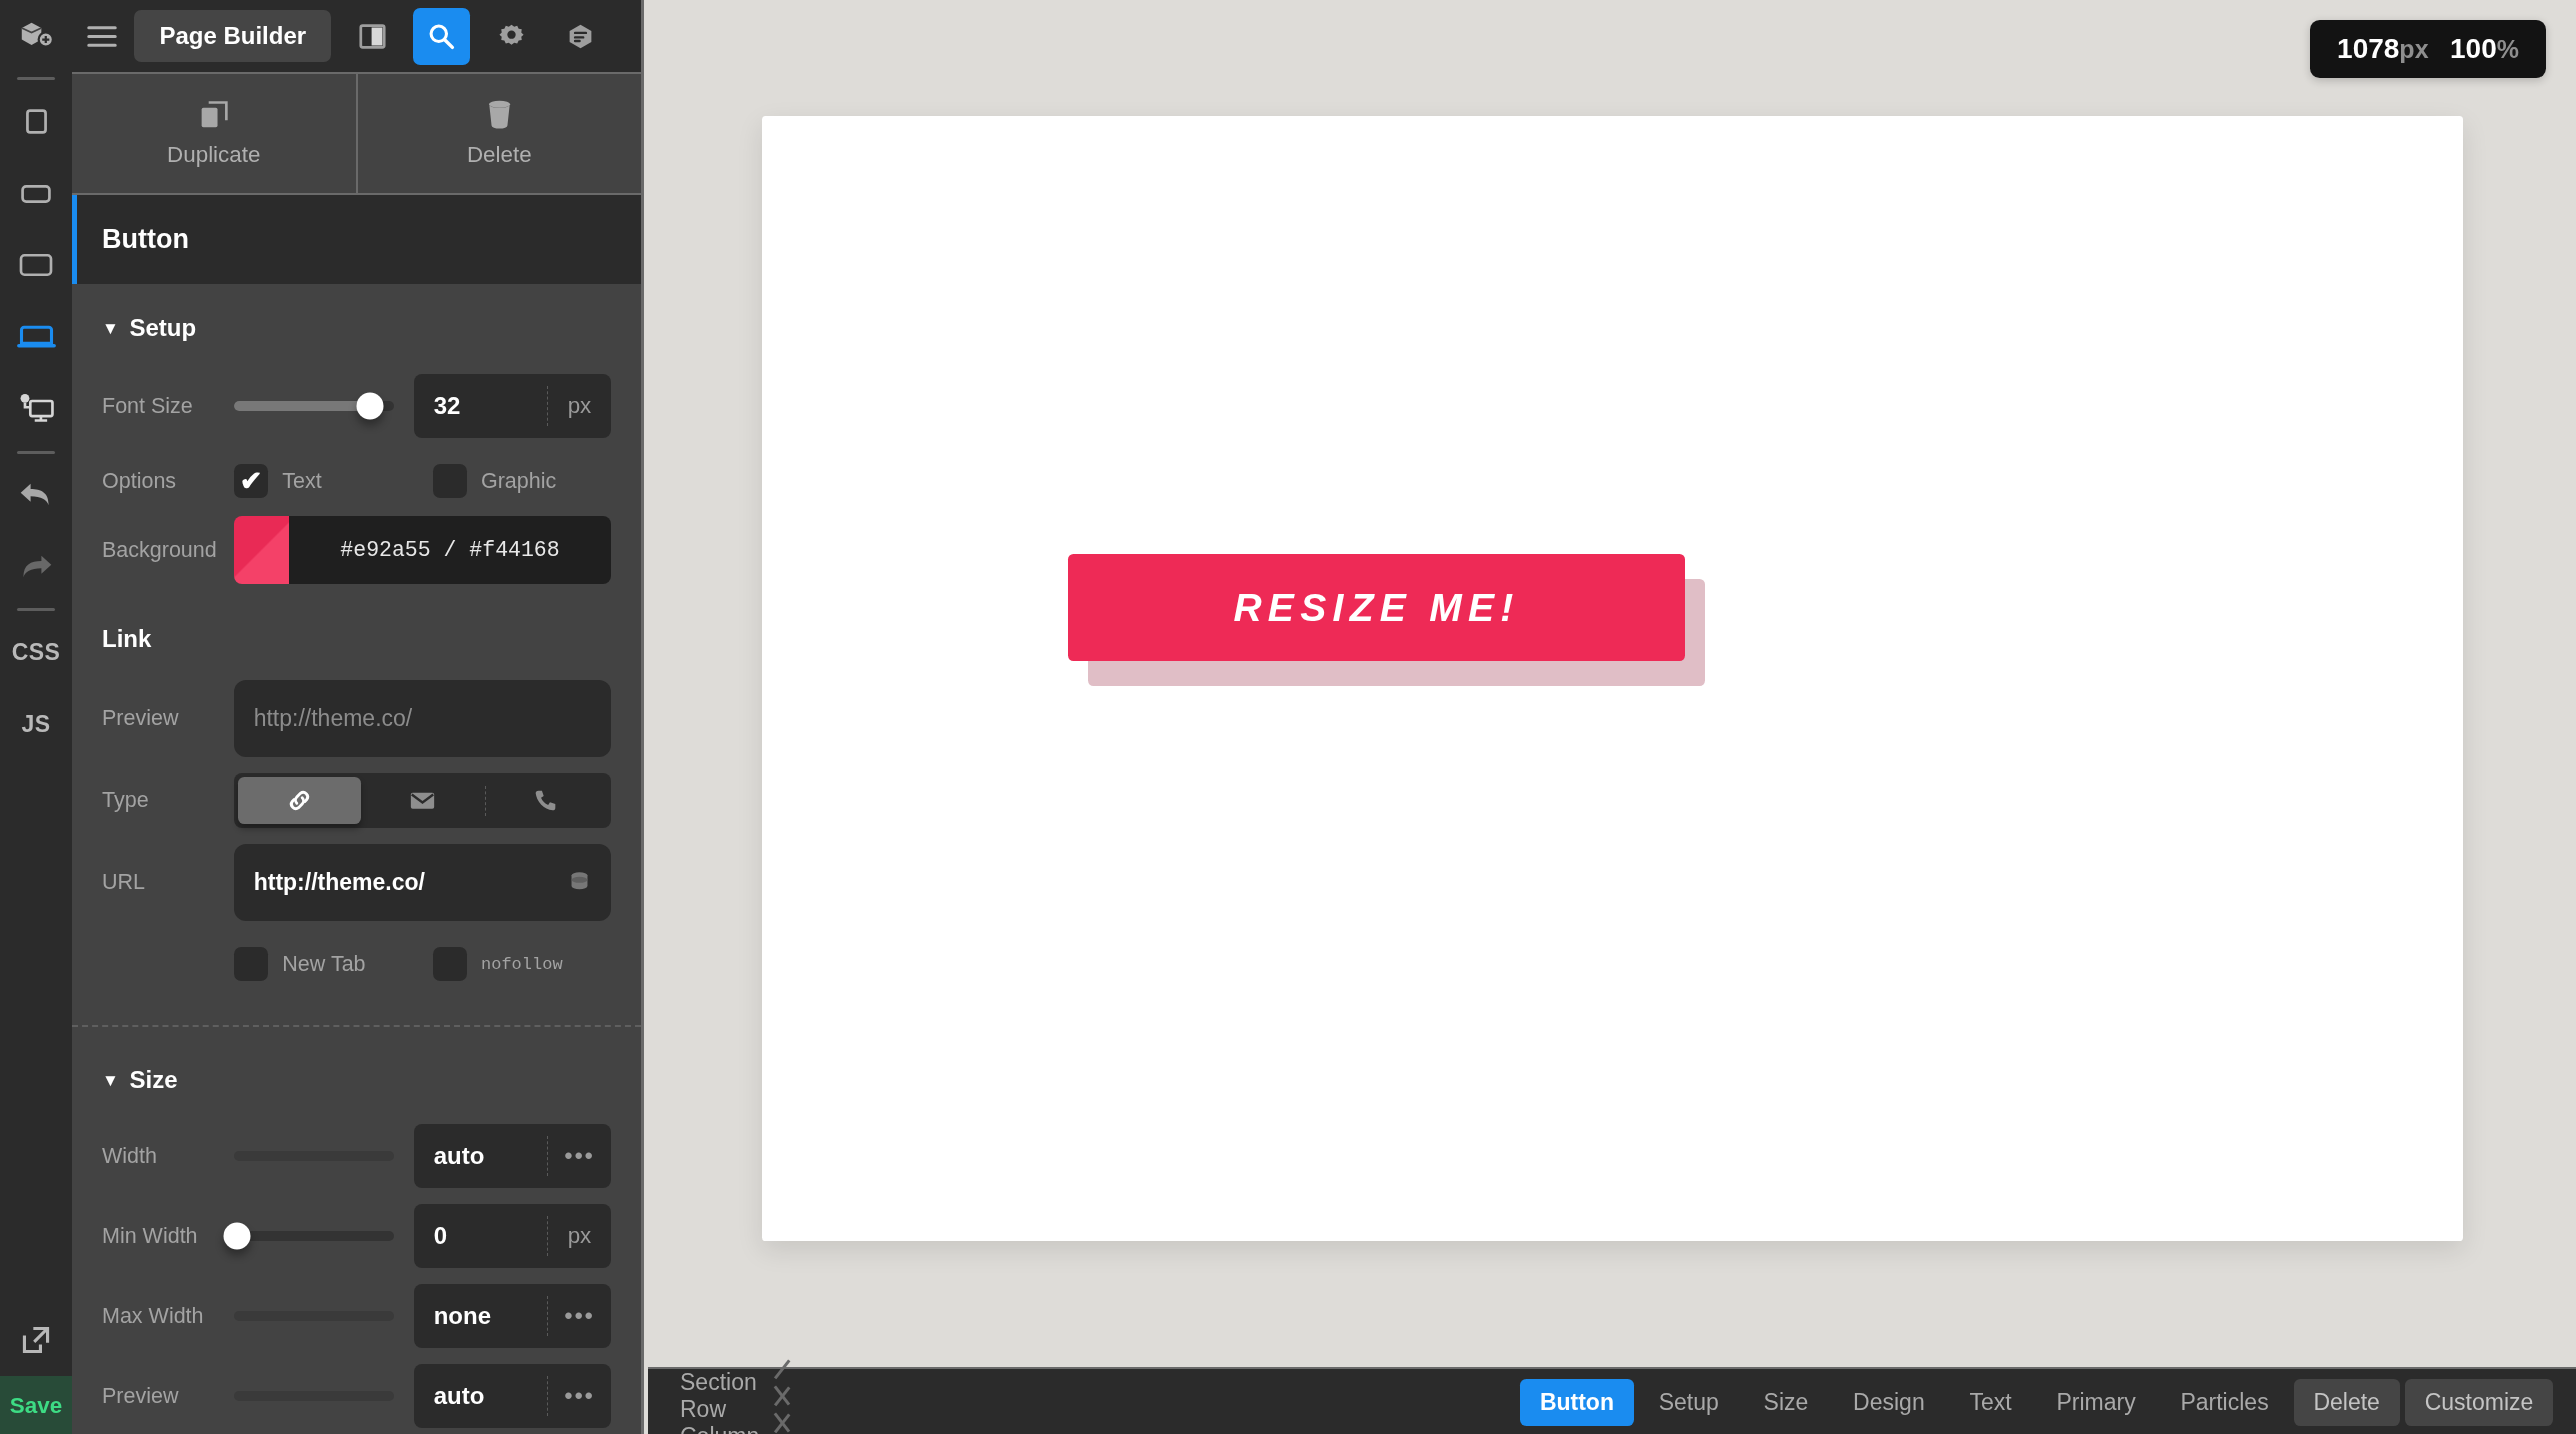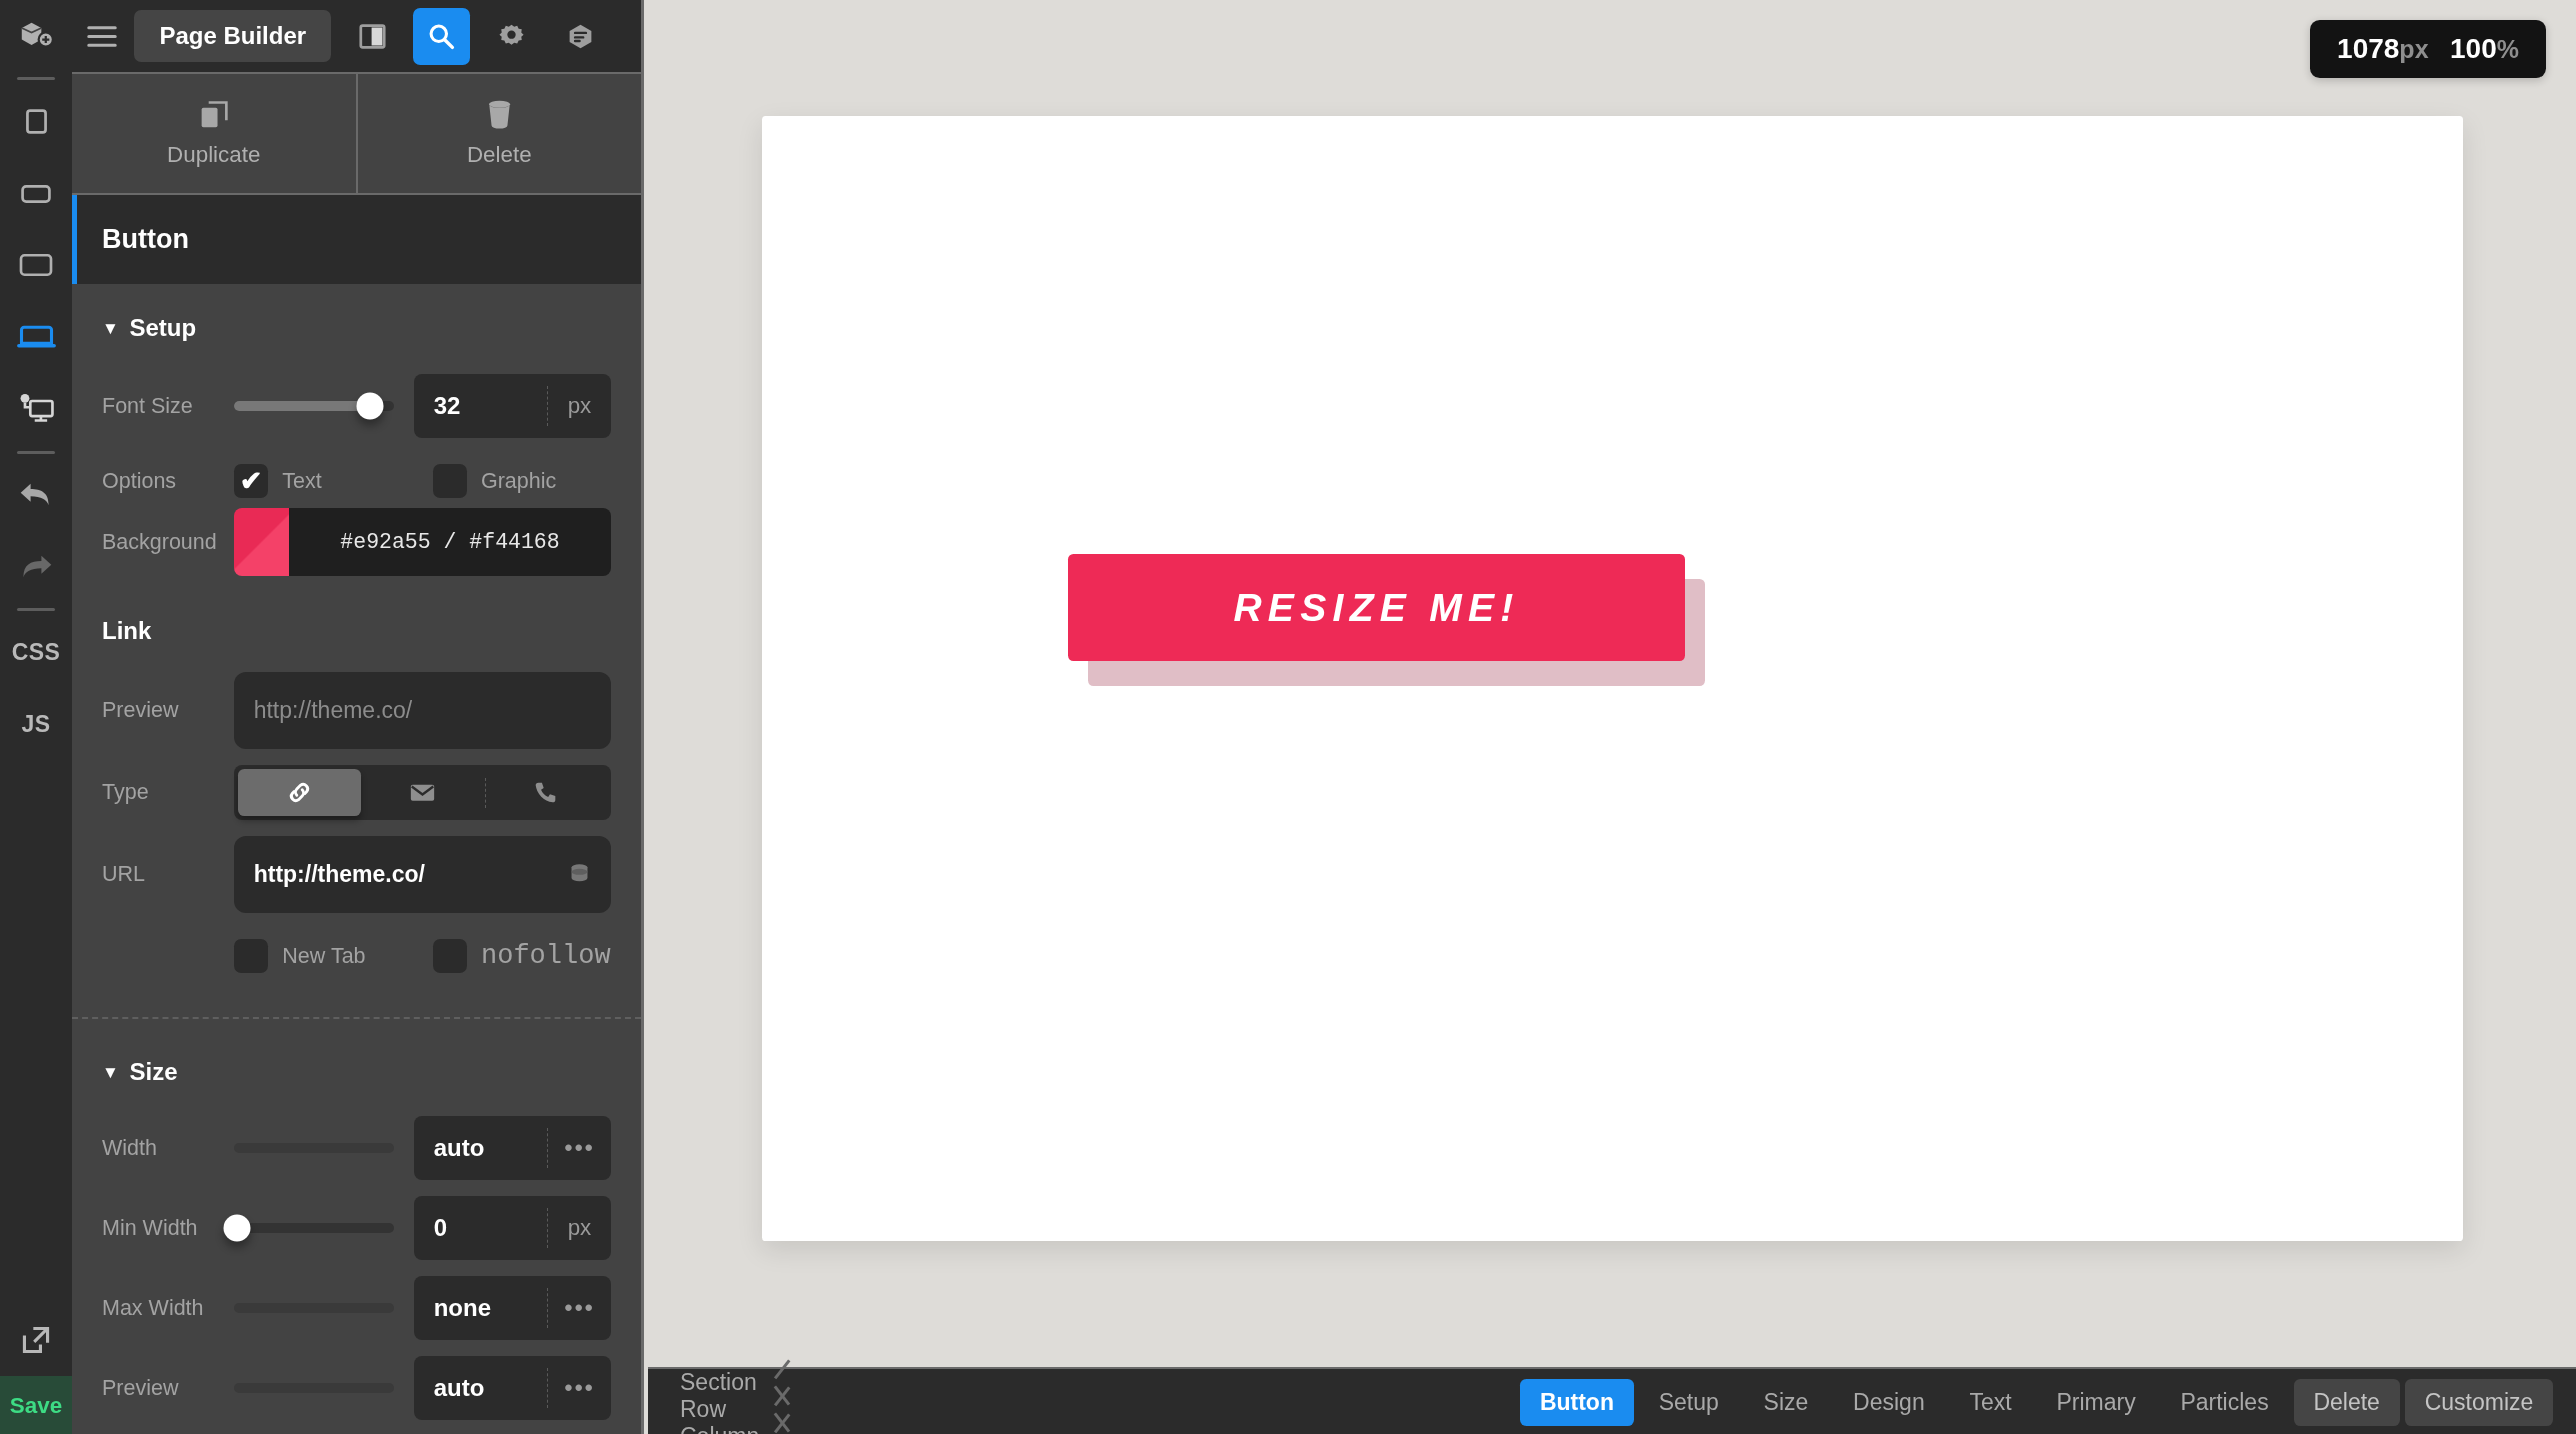--- a/index.html
+++ b/index.html
@@ -103,21 +103,21 @@
   }
   .numfield .dots { width: 63px; text-align:center; color:#9a9a9a; font-size: 24px; letter-spacing: 1.8px;}
 
   .chkwrap { display: flex; align-items: center; gap: 14.3px; width: 179px; }
   .chk {
     width: 34px; height: 34px; border-radius: 7.2px; background: #2b2b2b; flex: none;
     display:flex; align-items:center; justify-content:center;
   }
   .chk .tick { color: #fff; font-size: 27px; font-weight: bold; line-height: 1; }
   .chklabel { color: #a3a3a3; font-size: 21.5px; }
-  .chklabel.mono { font-family: "Liberation Mono", monospace; font-size: 27px; }
+  .chklabel.mono { font-family: "Liberation Mono", monospace; font-size: 17px; }
 
   .swatchfield {
     flex: 1; height: 68px; display: flex; border-radius: 8px; overflow: hidden;
   }
   .swatch { width: 55px; flex: none; }
   .swatch-txt {
     flex: 1; background: #1f1f1f; display:flex; align-items:center; justify-content:center;
     color:#e8e8e8; font-size: 21.5px; font-family: "Liberation Mono", monospace;
   }
 
@@ -403,21 +403,21 @@
           </div>
           <div class="chkwrap">
             <div class="chk">
               <span class="tick"></span>
             </div>
             <span class="chklabel">Graphic</span>
           </div>
         </div>
       </div>
 
-      <div class="row" style="margin-top:0;">
+      <div class="row" style="margin-top:8px;">
         <div class="row-label">Background</div>
         <div class="row-ctl">
           <div class="swatchfield">
             <div class="swatch" style="background:linear-gradient(135deg,#e92a55 0%,#e92a55 49%,#f44168 51%,#f44168 100%);"></div>
             <div class="swatch-txt">#e92a55 / #f44168</div>
           </div>
         </div>
       </div>
     </div>
 

